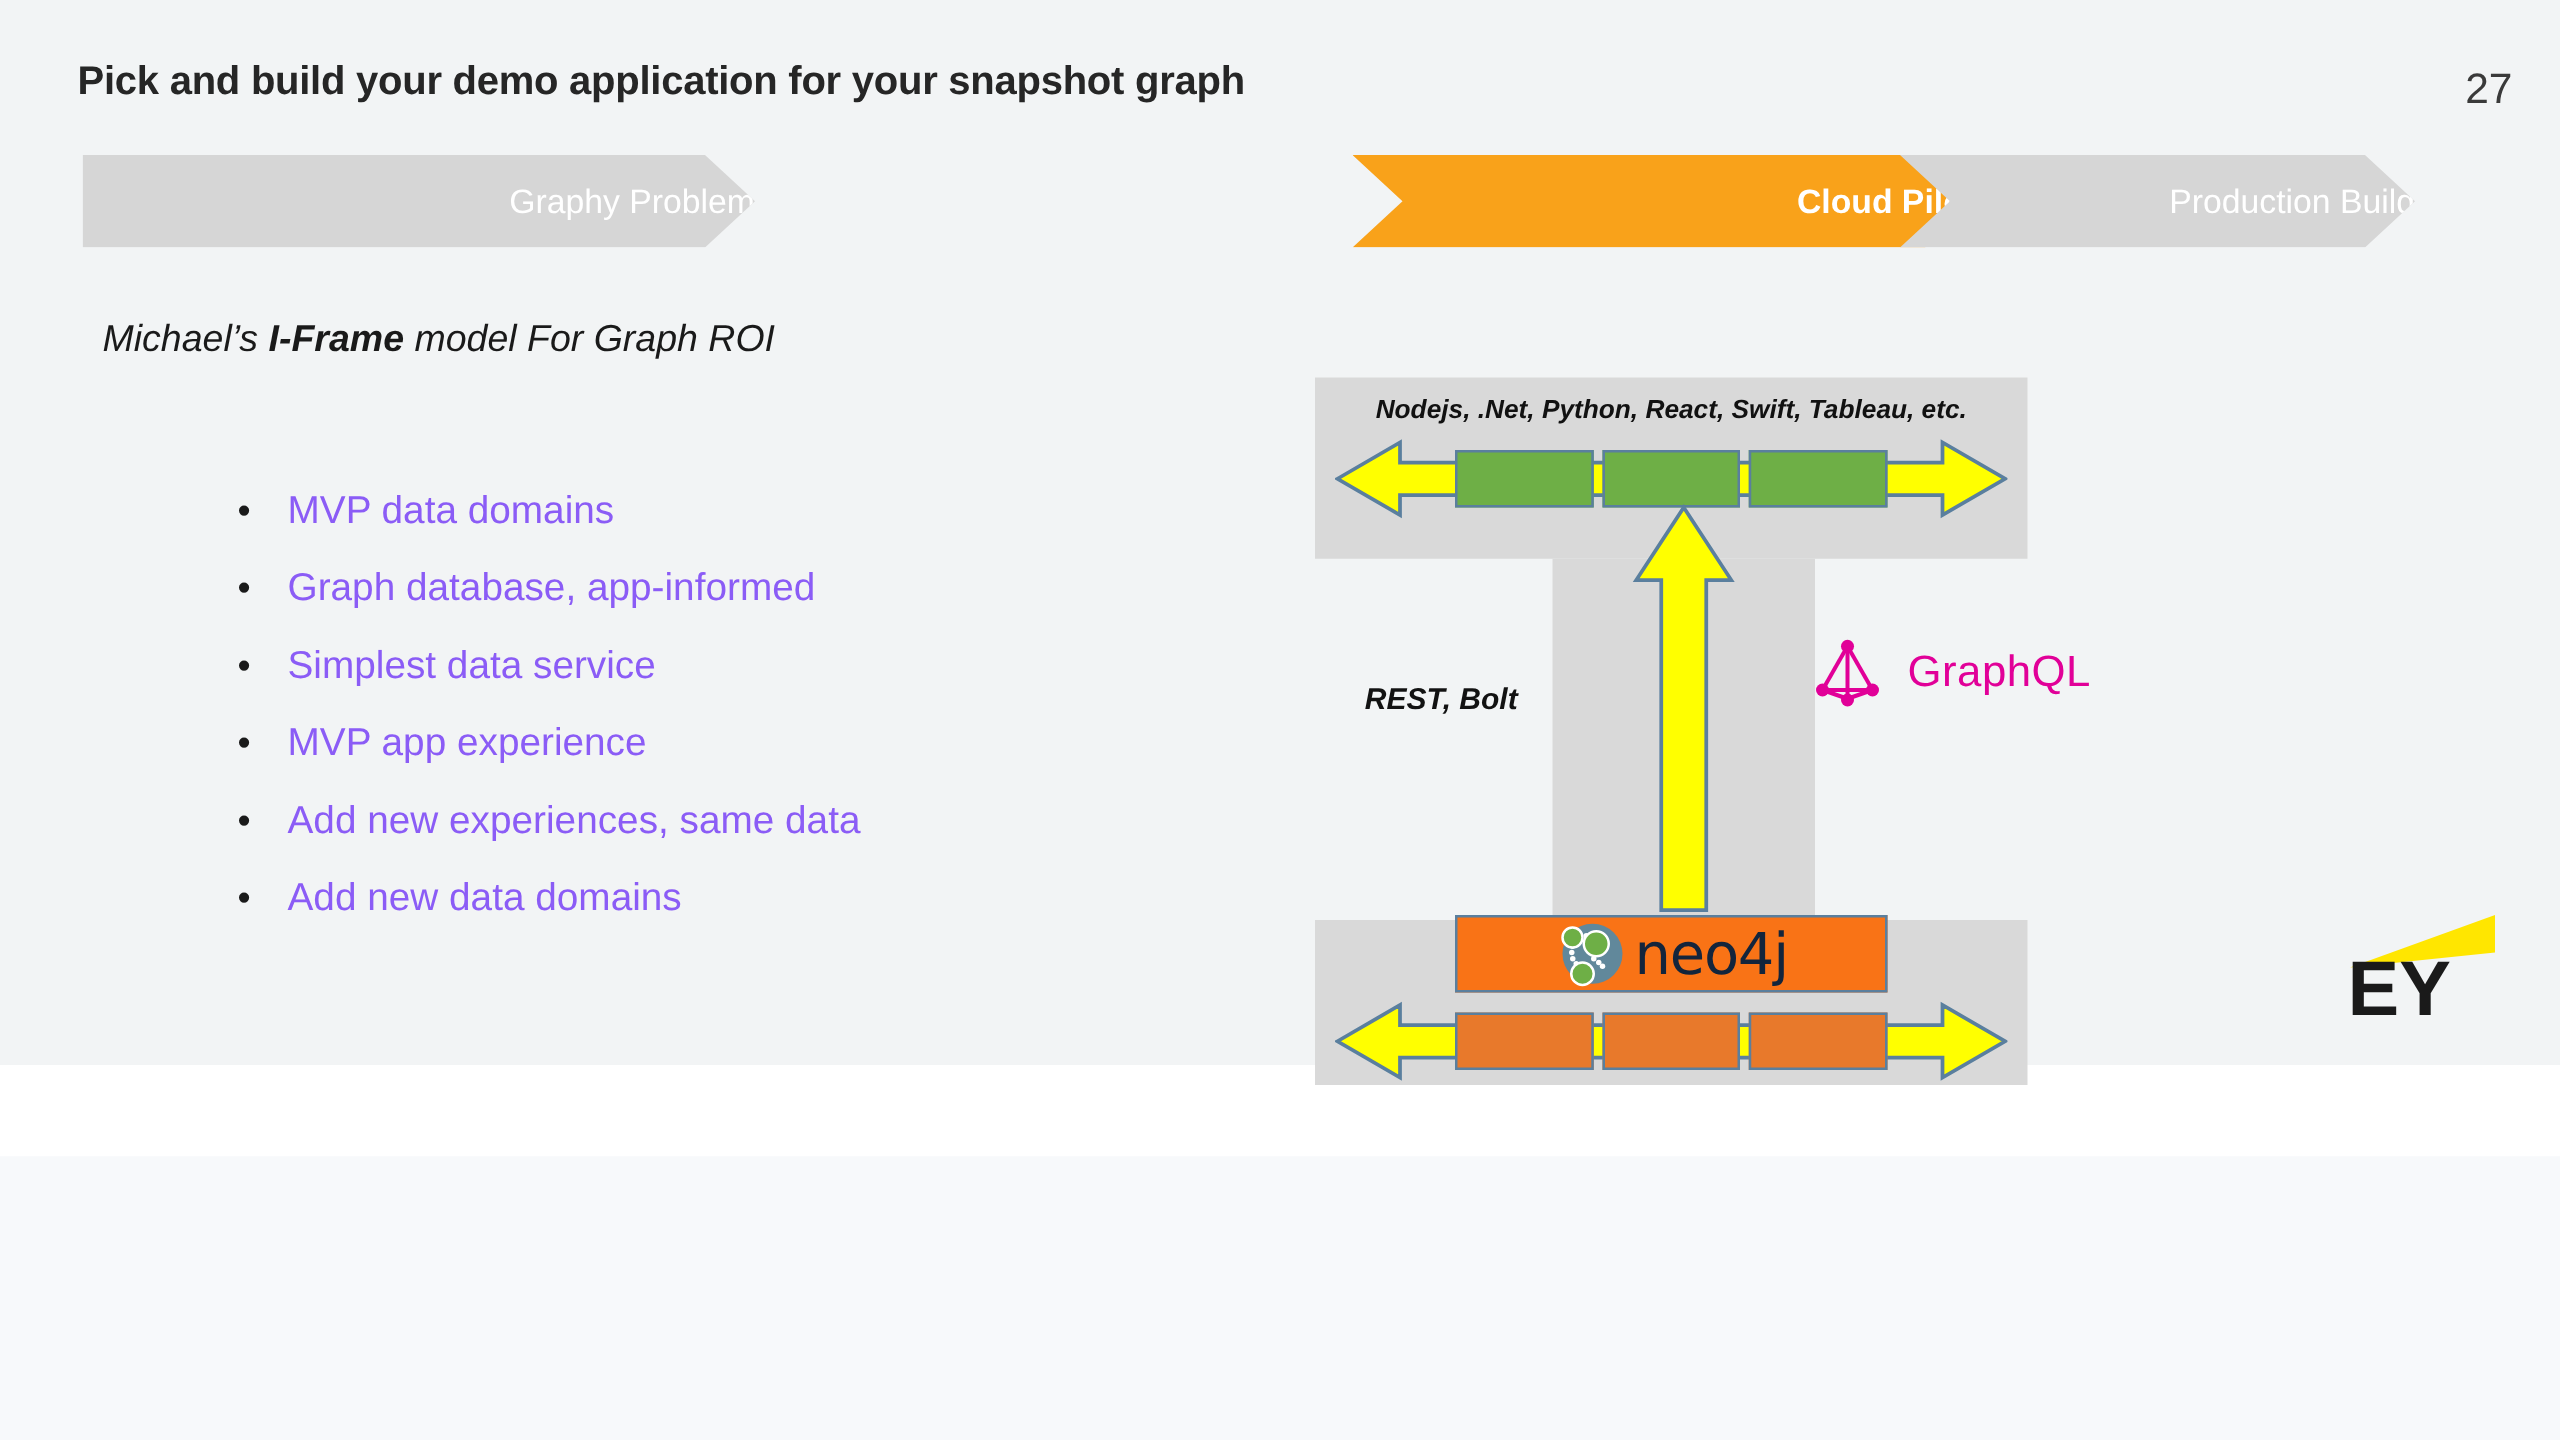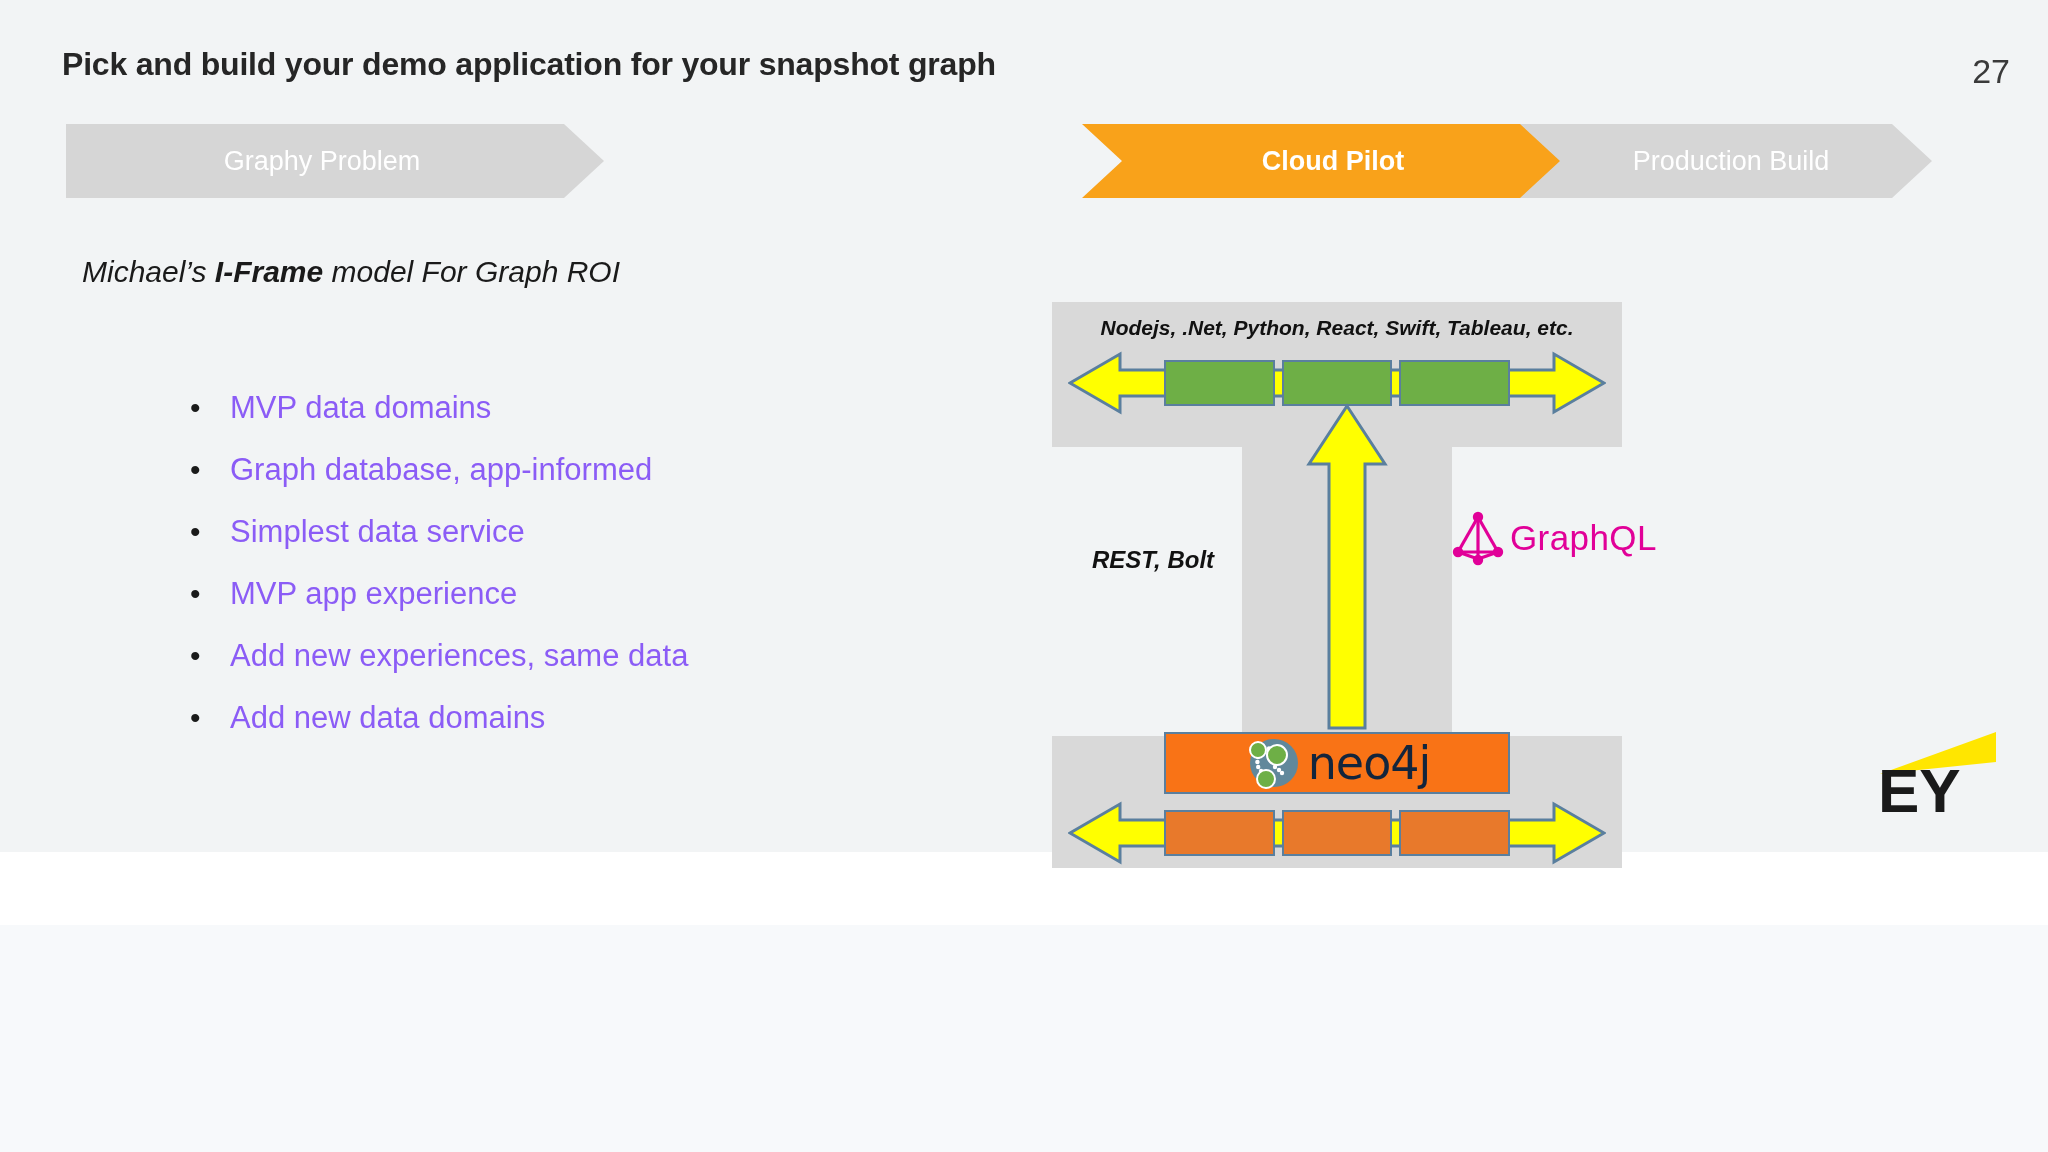--- a/index.html
+++ b/index.html
@@ -45,21 +45,21 @@
     position: absolute;
     left: 66px; top: 124px;
     width: 1866px; height: 74px;
   }
   .chev {
     position: absolute;
     top: 0;
     height: 74px;
     display: flex;
     align-items: center;
-    justify-content: center;
+    justify-content: flex-end;
     color: #ffffff;
     font-size: 27px;
     font-weight: 400;
     white-space: nowrap;
   }
   .chev-label { pointer-events: none; }
 
   .chev-1 {
     left: 0; width: 538px;
     background: #d6d6d6;
@@ -201,21 +201,21 @@
     color: #121212;
     white-space: nowrap;
     margin-top: 22px;
   }
 
   .graphql {
     position: absolute;
     left: 400px; top: 208px;
     display: flex;
     align-items: center;
-    gap: 6px;
+    gap: 22px;
   }
   .graphql-text {
     font-size: 35px;
     color: #E10098;
     letter-spacing: 0.4px;
   }
 
   .neo4j-box {
     position: absolute;
     left: 112px; top: 430px;

